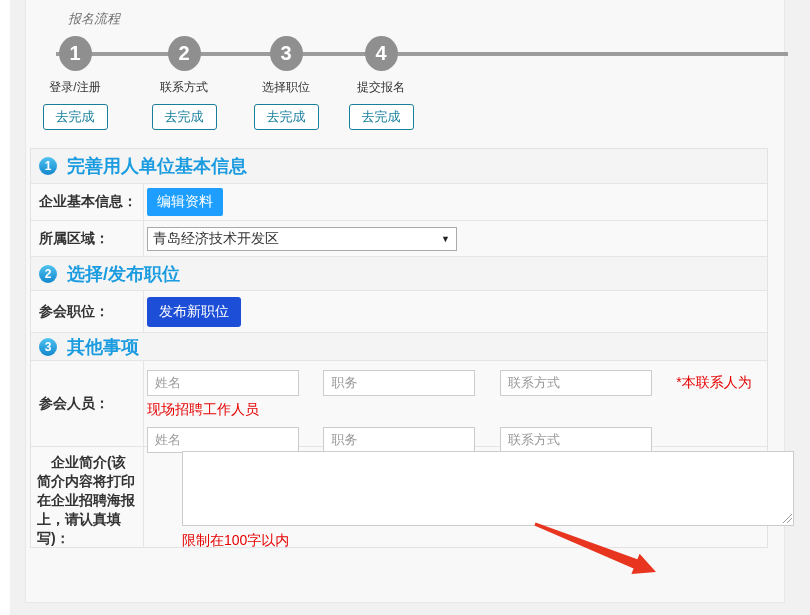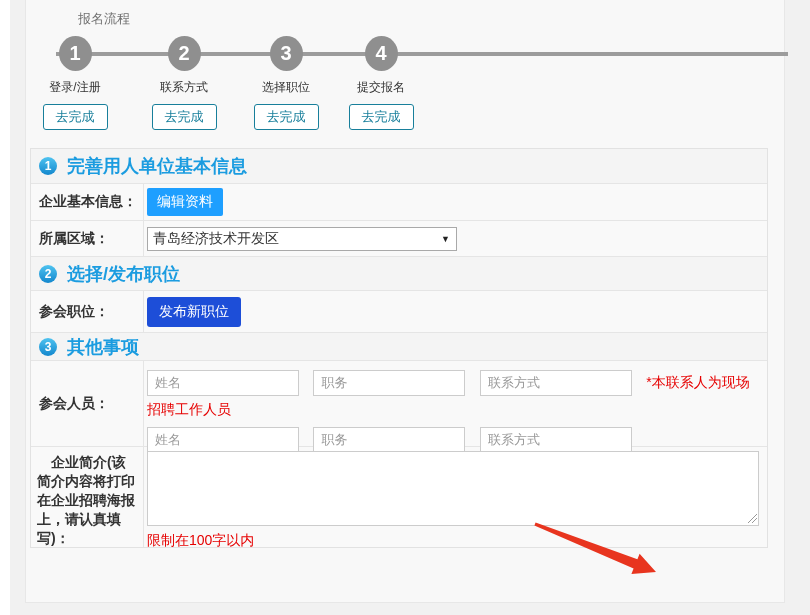--- a/index.html
+++ b/index.html
@@ -11,21 +11,21 @@
     overflow:hidden;
   }
   .page { position:absolute; left:0; top:0; width:810px; height:615px; }
   .edge-white { position:absolute; left:0; top:0; width:10px; height:615px; background:#ffffff; }
   .panel {
     position:absolute; left:25px; top:0; width:760px; height:603px;
     background:#f8f8f8; border:1px solid #e7e7e7; border-top:none;
   }
 
   
-  .steps-title { position:absolute; left:52px; top:10px; font-size:13px; color:#707070; }
+  .steps-title { position:absolute; left:42px; top:10px; font-size:13px; color:#707070;font-style:italic; }
   .track { position:absolute; left:30px; top:52px; width:732px; height:4px; background:#9c9c9c; }
   .step { position:absolute; top:36px; width:104px; text-align:center; }
   .step-circle {
     width:33px; height:35px; border-radius:50%;
     background:#8f8f8f; color:#ffffff; font-size:20px; font-weight:bold;
     display:flex; align-items:center; justify-content:center;
     margin:0 auto;
   }
   .step-label { margin-top:8px; font-size:12px; color:#333333; }
   .step-go {
@@ -54,21 +54,21 @@
   .lbl-col {
     flex:0 0 113px; border-right:1px solid #e5e5e5;
     display:flex; align-items:center;
     font-size:14px; font-weight:bold; color:#333333;
     padding-left:8px;
   }
   .lbl-col.wrap { padding:6px 6px 6px 6px; line-height:19px; text-indent:1em; display:block; }
   .content-col { flex:1 1 auto; display:flex; align-items:center; padding-left:3px; }
   .h35 { height:35px; } .h36 { height:36px; } .h37 { height:37px; }
   .h34 { height:34px; } .h42 { height:42px; } .h28 { height:28px; }
-  .h86 { height:86px; } .h100 { height:100px; } .h46 { height:46px; }
+  .h86 { height:86px; } .h100 { height:100px;gap:35px; } .h46 { height:46px; }
 
   .select-box {
     width:310px; height:24px; background:#ffffff; border:1px solid #a9a9a9;
     display:inline-flex; align-items:center; justify-content:space-between;
     font-size:14px; color:#333333; padding:0 6px 0 5px; cursor:pointer;
   }
   .select-caret { font-size:9px; color:#222222; }
 
   .btn-edit {
     background:#1e9fff; color:#ffffff; border:none; border-radius:2px;
@@ -76,21 +76,21 @@
   }
   .btn-publish {
     background:#1d4ed8; color:#ffffff; border:none; border-radius:3px;
     font-size:14px; padding:6px 12px; cursor:pointer; font-family:inherit;
   }
 
   .attendees-content { display:block; padding:8px 4px 0 3px; align-items:flex-start; }
   .inline-flow { line-height:26px; }
   .txt-input {
     width:152px; height:26px; background:#ffffff; border:1px solid #cccccc;
-    font-size:13px; color:#333; padding:0 7px; margin-right:10px;
+    font-size:13px; color:#333; padding:0 7px; margin-right:20px;
     font-family:inherit; vertical-align:middle;
   }
   .txt-input::placeholder { color:#999999; }
   .red-note { color:#e60000; font-size:14px; }
   .line2 { margin-top:5px; }
 
   .intro-content { display:block; padding:4px 0 0 3px; }
   .intro-textarea {
     width:612px; height:75px; background:#ffffff; border:1px solid #cccccc;
     resize:none; font-family:inherit; font-size:13px; color:#333; padding:4px 6px;

